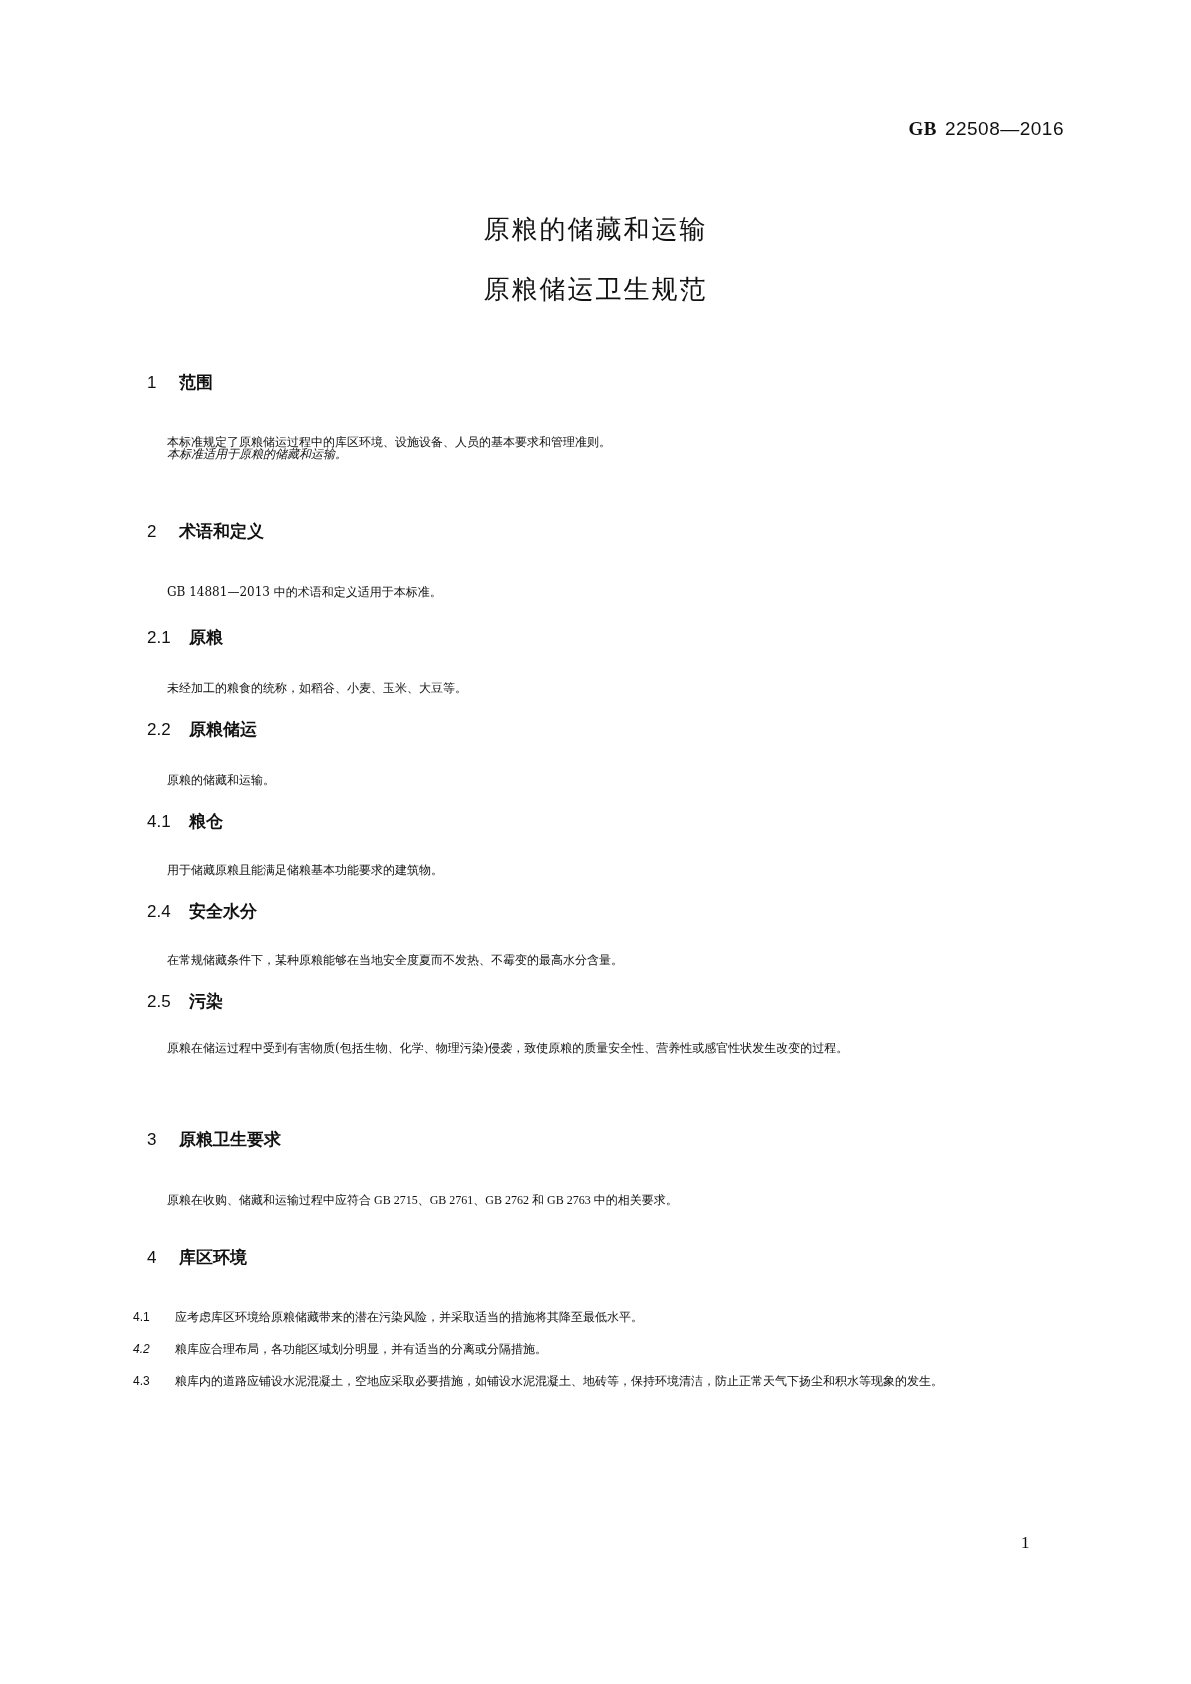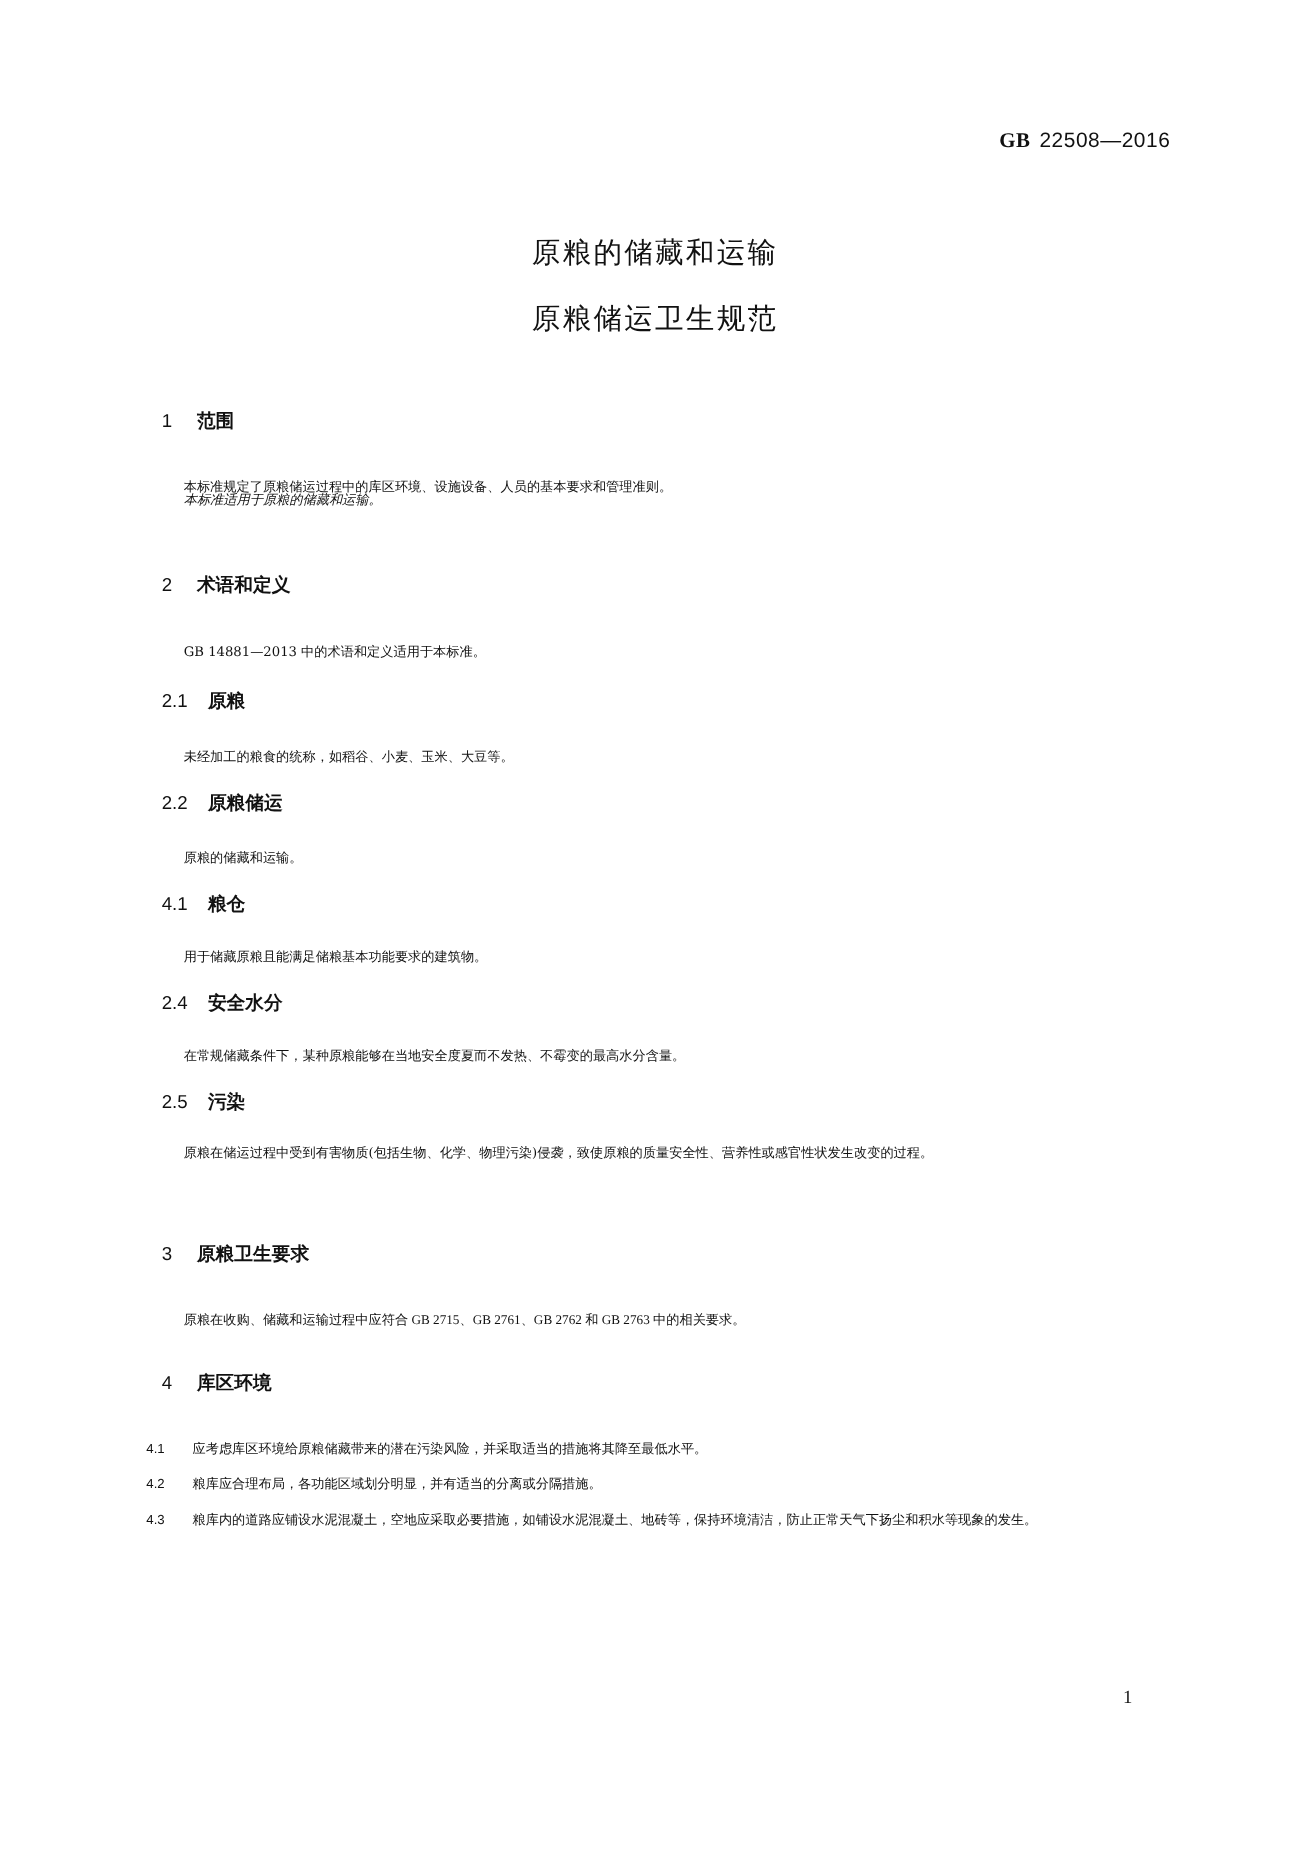--- a/index.html
+++ b/index.html
@@ -42,16 +42,16 @@
 
 <div class="h" style="top:990px;"><span class="num" style="width:42px;">2.5</span><span>污染</span></div>
 <div class="p indent" style="top:1030px;">原粮在储运过程中受到有害物质(包括生物、化学、物理污染)侵袭，致使原粮的质量安全性、营养性或感官性状发生改变的过程。</div>
 
 <div class="h" style="top:1128px;"><span class="num" style="width:32px;">3</span><span>原粮卫生要求</span></div>
 <div class="p indent" style="top:1182px;font-family:Liberation Serif, serif;">原粮在收购、储藏和运输过程中应符合 GB 2715、GB 2761、GB 2762 和 GB 2763 中的相关要求。</div>
 
 <div class="h" style="top:1246px;"><span class="num" style="width:32px;">4</span><span>库区环境</span></div>
 
 <div class="p" style="top:1299px;"><span style="font-family:'Liberation Sans',sans-serif;display:inline-block;width:42px;">4.1</span><span>应考虑库区环境给原粮储藏带来的潜在污染风险，并采取适当的措施将其降至最低水平。</span></div>
-<div class="p" style="top:1331px;"><span style="font-family:'Liberation Sans',sans-serif;display:inline-block;width:42px;">4.2</span><span>粮库应合理布局，各功能区域划分明显，并有适当的分离或分隔措施。</span></div>
+<div class="p" style="top:1331px;"><span style="font-family:'Liberation Sans',sans-serif;display:inline-block;width:42px;font-style:italic;">4.2</span><span>粮库应合理布局，各功能区域划分明显，并有适当的分离或分隔措施。</span></div>
 <div class="p" style="top:1363px;"><span style="font-family:'Liberation Sans',sans-serif;display:inline-block;width:42px;">4.3</span><span>粮库内的道路应铺设水泥混凝土，空地应采取必要措施，如铺设水泥混凝土、地砖等，保持环境清洁，防止正常天气下扬尘和积水等现象的发生。</span></div>
 
 <div class="pn">1</div>
 
 </body></html>

